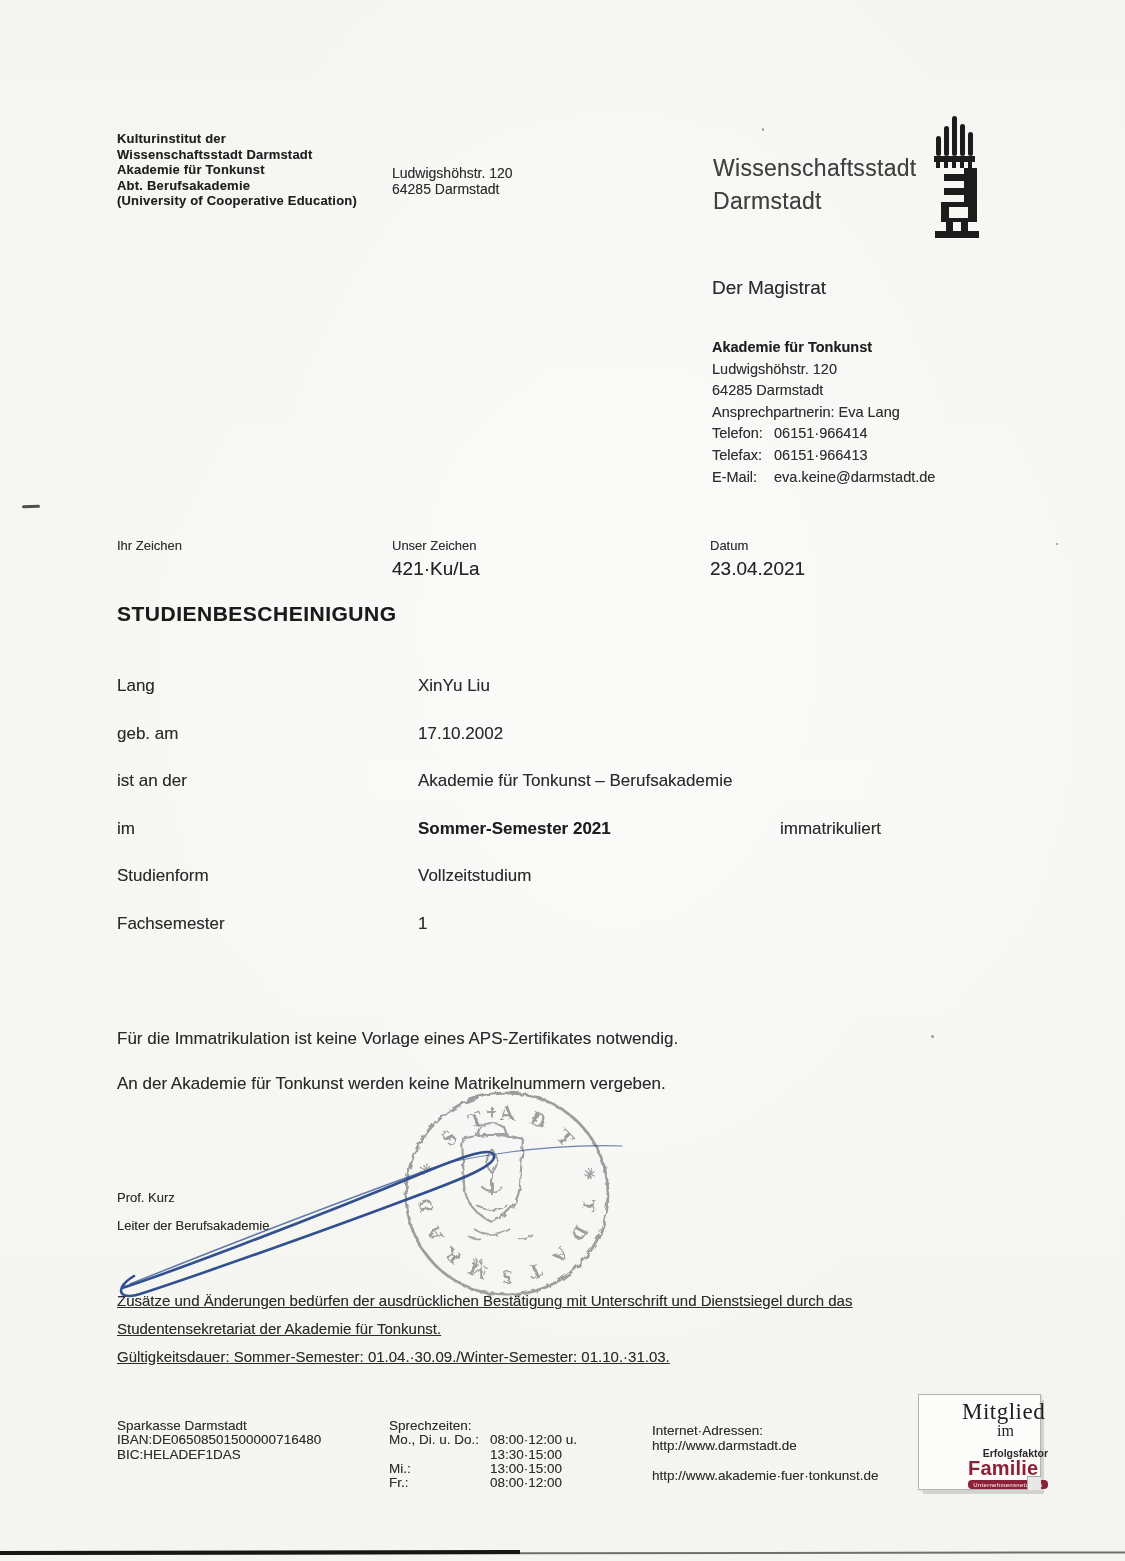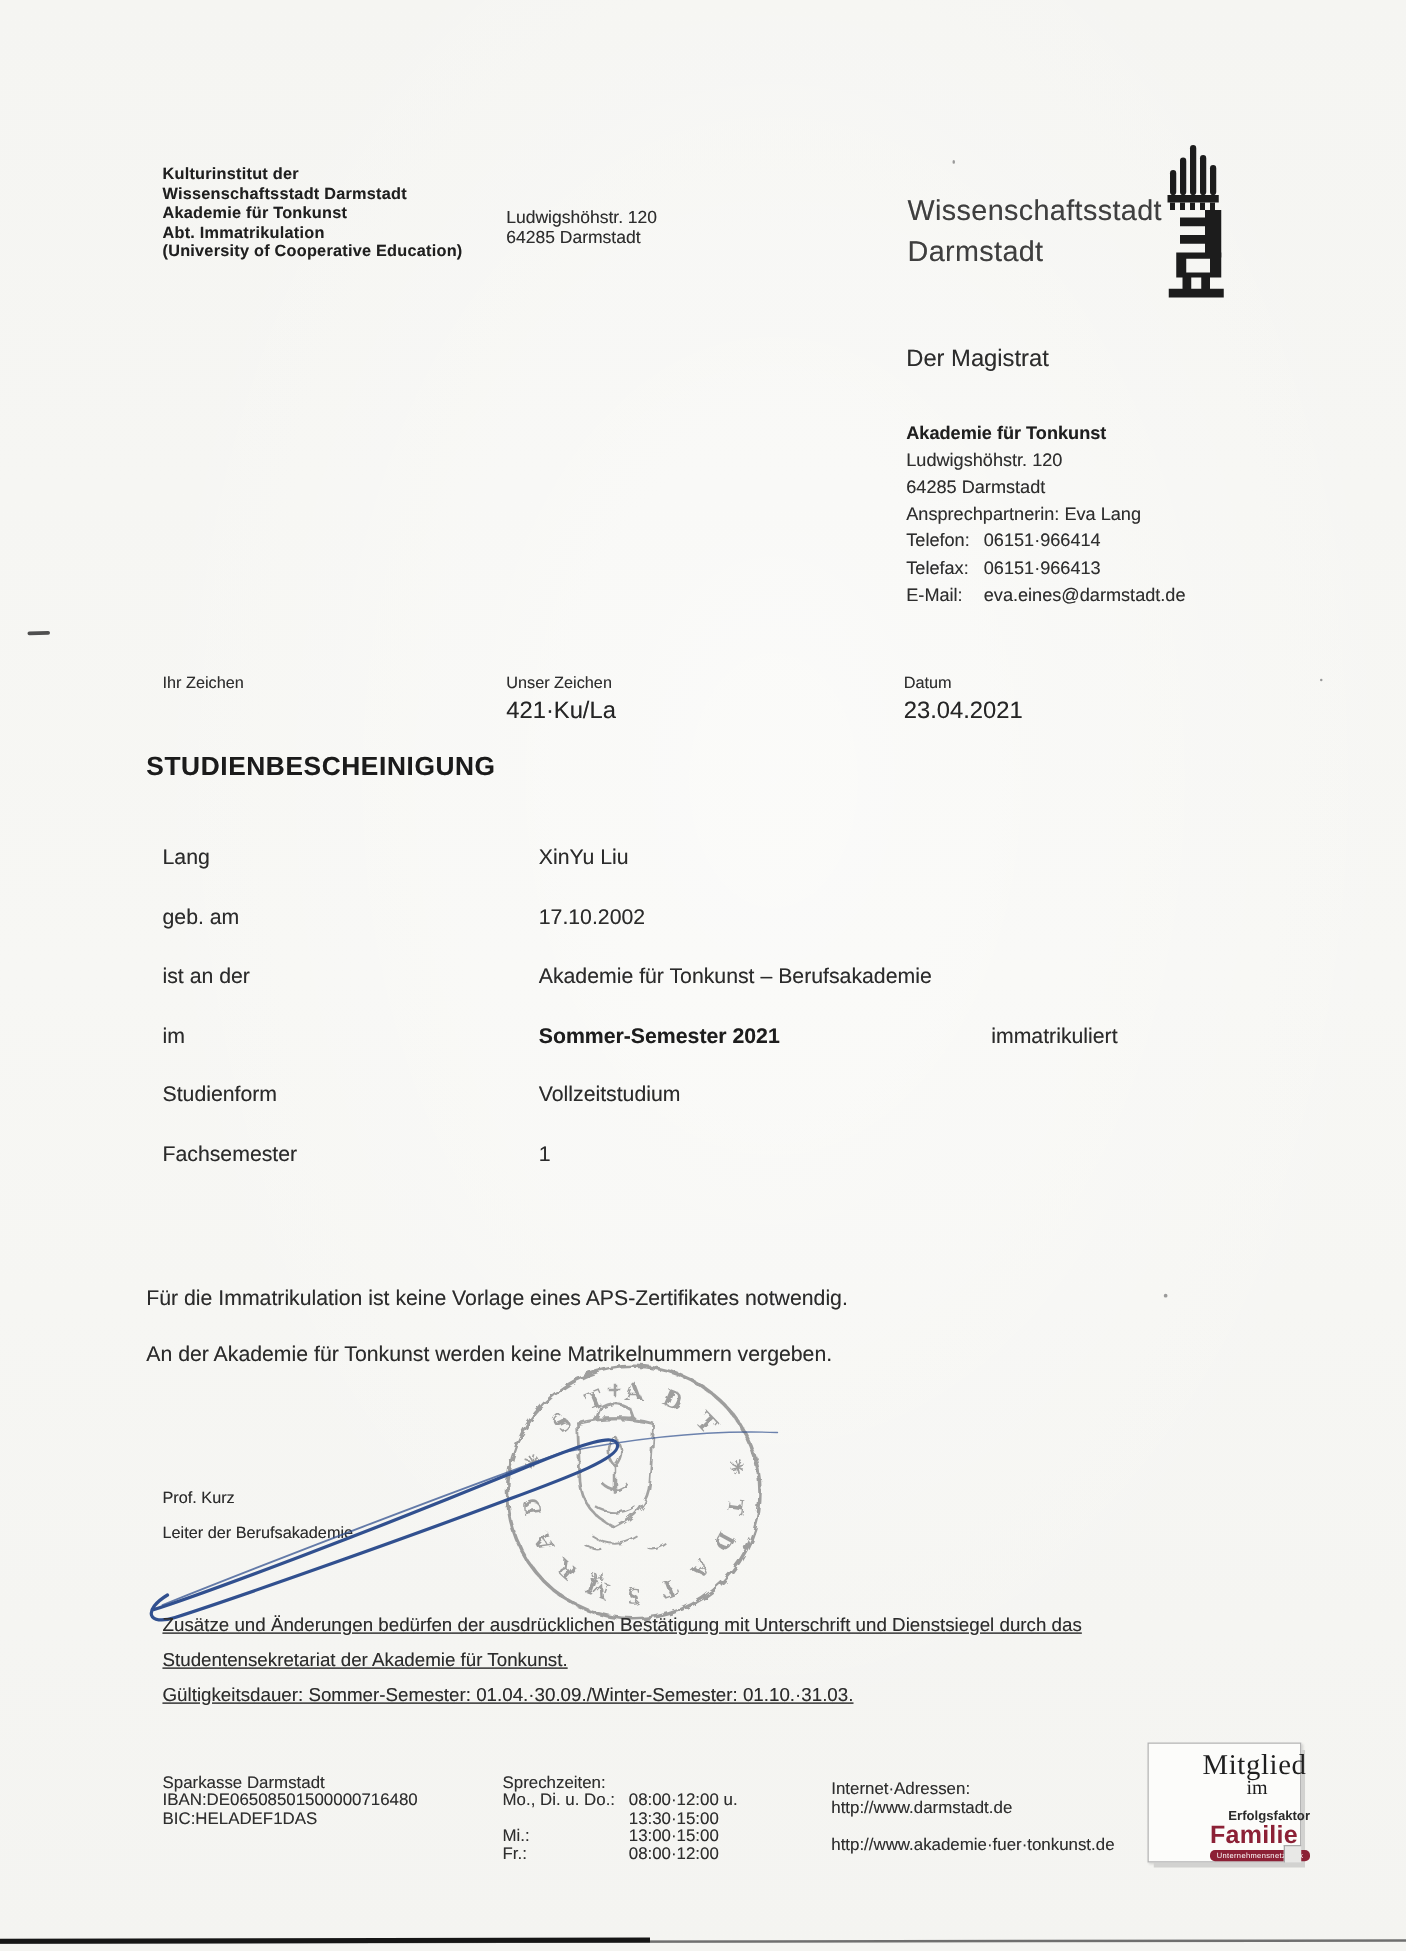--- a/index.html
+++ b/index.html
@@ -5,21 +5,21 @@
   html,body{margin:0;padding:0;background:#e8e8e6;}
   .page{
     position:relative;width:1125px;height:1561px;overflow:hidden;
     background:#f6f6f3;
     background-image:radial-gradient(ellipse at 55% 40%, rgba(255,255,255,.5), rgba(0,0,0,0) 60%),
                      linear-gradient(180deg,#f5f5f2 0%,#f7f7f4 50%,#f4f4f1 100%);
     font-family:"Liberation Sans", sans-serif;
     color:#2d2d2d;
   }
   .page *{box-sizing:border-box;}
-  .txt{text-shadow:0 0 .5px rgba(60,60,60,.45);margin-left:13px;}
+  .txt{text-shadow:0 0 .5px rgba(60,60,60,.45);}
 
   
   .sender{position:absolute;left:117px;top:131px;font-size:13px;line-height:15.5px;font-weight:bold;color:#1f1f1f;letter-spacing:.2px;}
   .sender-address{position:absolute;left:392px;top:166px;font-size:14px;line-height:15.5px;color:#2e2e2e;}
 
   
   .brand-text{position:absolute;left:713px;top:152px;font-size:23px;line-height:33px;color:#3f3f3f;letter-spacing:.3px;}
   .logo{position:absolute;left:928px;top:114px;width:58px;height:126px;}
 
   
@@ -89,21 +89,21 @@
 </style>
 </head>
 <body>
 
 <div class="page">
 
   <div class="sender txt">
     <div>Kulturinstitut der</div>
     <div>Wissenschaftsstadt Darmstadt</div>
     <div>Akademie für Tonkunst</div>
-    <div>Abt. Immatrikulation</div>
+    <div>Abt. Berufsakademie</div>
     <div>(University of Cooperative Education)</div>
   </div>
   <div class="sender-address txt">
     <div>Ludwigshöhstr. 120</div>
     <div>64285 Darmstadt</div>
   </div>
 
   <div class="brand-text txt">
     <div>Wissenschaftsstadt</div>
     <div>Darmstadt</div>
@@ -138,21 +138,21 @@
   </div>
 
   <div class="m-title txt">Der Magistrat</div>
   <div class="m-block txt">
     <div class="m-org">Akademie für Tonkunst</div>
     <div>Ludwigshöhstr. 120</div>
     <div>64285 Darmstadt</div>
     <div>Ansprechpartnerin: Eva Lang</div>
     <div><span class="m-label">Telefon:</span><span>06151·966414</span></div>
     <div><span class="m-label">Telefax:</span><span>06151·966413</span></div>
-    <div><span class="m-label">E-Mail:</span><span>eva.eines@darmstadt.de</span></div>
+    <div><span class="m-label">E-Mail:</span><span>eva.keine@darmstadt.de</span></div>
   </div>
 
   <div class="ref txt">
     <div class="col c1">
       <div class="lab">Ihr Zeichen</div>
       <div class="val"></div>
     </div>
     <div class="col c2">
       <div class="lab">Unser Zeichen</div>
       <div class="val">421·Ku/La</div>

